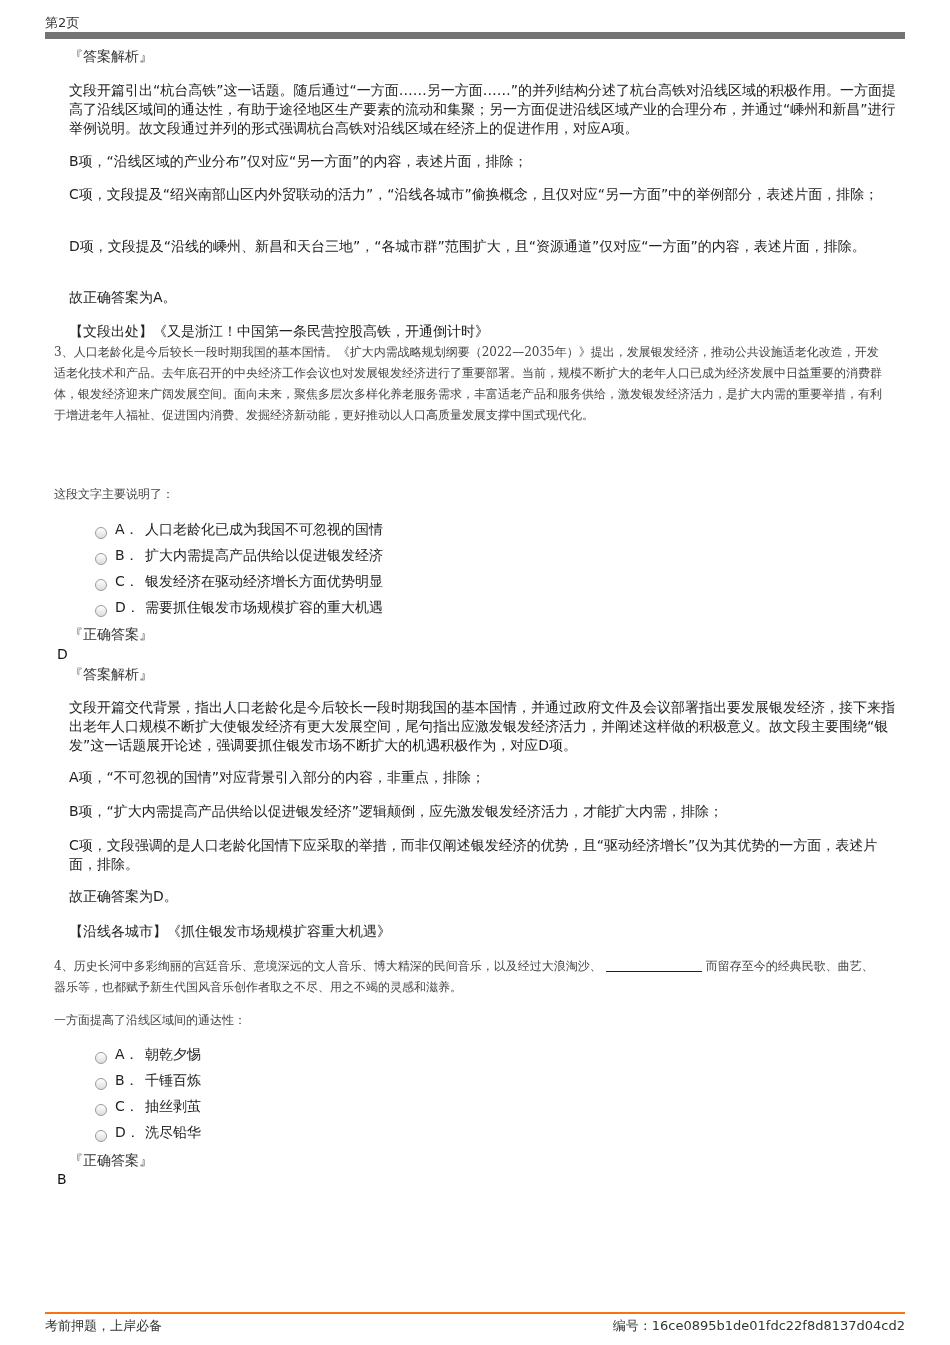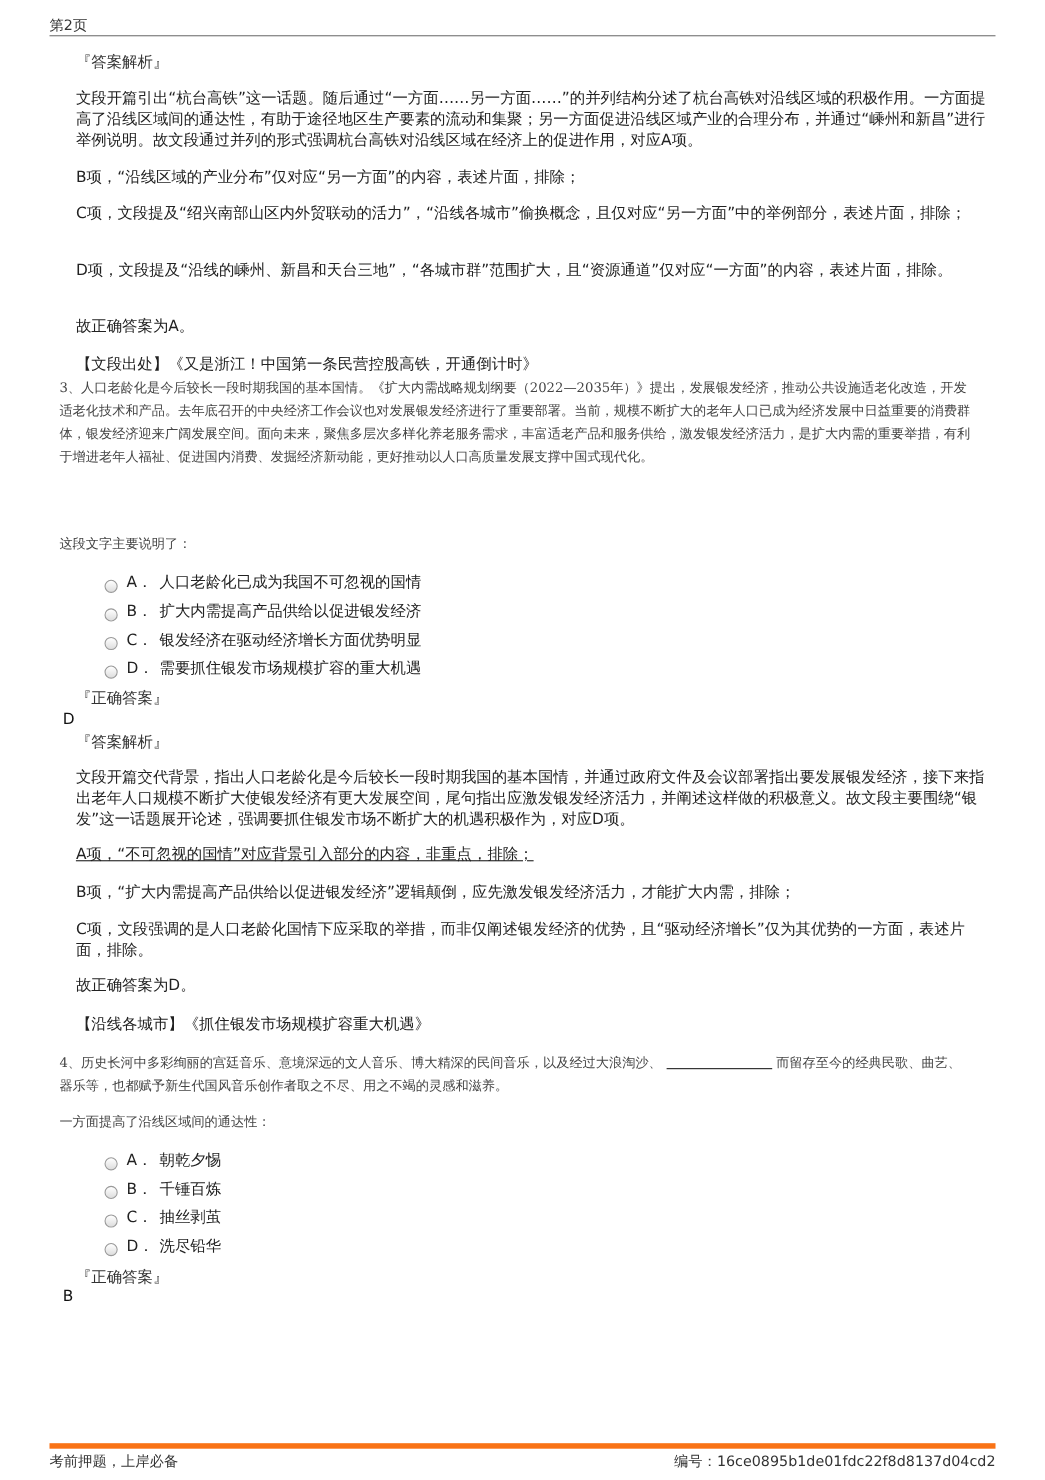--- a/index.html
+++ b/index.html
@@ -2,27 +2,27 @@
 <html><head>
   <meta charset="utf-8">
   <style>
     html, body { margin: 0; padding: 0; background: #ffffff; }
     body {
       width: 950px; height: 1345px; position: relative; overflow: hidden;
       font-family: "DejaVu Sans", "Liberation Sans", sans-serif; color: #222;
     }
     .header {
       position: absolute; left: 45px; right: 45px; top: 12px; height: 20px;
-      border-bottom: 1px solid #737373; font-size: 13px; color: #333; text-align: center;
+      border-bottom: 7px solid #737373; font-size: 13px; color: #333; text-align: center;
     }
     .header .left { position: absolute; left: 0; top: 2px; }
     .header .right { position: absolute; right: 0; top: 2px; }
     .footer {
       position: absolute; left: 45px; right: 45px; top: 1312px; height: 20px;
-      border-top: 5px solid #f97316; font-size: 13px; color: #333;
+      border-top: 2px solid #f97316; font-size: 13px; color: #333;
     }
     .footer .left { position: absolute; left: 0; top: 3px; }
     .footer .right { position: absolute; right: 0; top: 3px; }
     .content { position: absolute; left: 57px; top: 46px; width: 830px; }
     .block { position: absolute; left: 12px; width: 830px; }
     .tag { font-size: 14px; color: #333; }
     .para { font-size: 14px; line-height: 19px; color: #222; }
     .q-para { font-size: 12px; line-height: 21px; color: #444; font-family: "DejaVu Serif", serif; }
     .prompt { font-size: 12px; color: #444; font-family: "DejaVu Serif", serif; }
     .opt { position: absolute; left: 38px; height: 22px; font-size: 14px; display: flex; align-items: center; }
@@ -72,21 +72,21 @@
   <div class="opt" style="top:551px;">
     <span class="radio"></span>
     <span class="opt-letter">D．</span>
     <span>需要抓住银发市场规模扩容的重大机遇</span>
   </div>
 
   <div class="block tag" style="top:580px;">『正确答案』</div>
   <div class="block answer-val" style="top:600px; left:0;">D</div>
   <div class="block tag" style="top:620px;">『答案解析』</div>
   <div class="block para" style="top:652px;">文段开篇交代背景，指出人口老龄化是今后较长一段时期我国的基本国情，并通过政府文件及会议部署指出要发展银发经济，接下来指出老年人口规模不断扩大使银发经济有更大发展空间，尾句指出应激发银发经济活力，并阐述这样做的积极意义。故文段主要围绕“银发”这一话题展开论述，强调要抓住银发市场不断扩大的机遇积极作为，对应D项。</div>
-  <div class="block para" style="top:722px;text-decoration:underline;">A项，“不可忽视的国情”对应背景引入部分的内容，非重点，排除；</div>
+  <div class="block para" style="top:722px;">A项，“不可忽视的国情”对应背景引入部分的内容，非重点，排除；</div>
   <div class="block para" style="top:756px;">B项，“扩大内需提高产品供给以促进银发经济”逻辑颠倒，应先激发银发经济活力，才能扩大内需，排除；</div>
   <div class="block para" style="top:790px;">C项，文段强调的是人口老龄化国情下应采取的举措，而非仅阐述银发经济的优势，且“驱动经济增长”仅为其优势的一方面，表述片面，排除。</div>
   <div class="block para" style="top:841px;">故正确答案为D。</div>
   <div class="block para" style="top:876px;">【沿线各城市】《抓住银发市场规模扩容重大机遇》</div>
 
   <div class="block q-para" style="top:910px; left:-3px;">
     <span>4、历史长河中多彩绚丽的宫廷音乐、意境深远的文人音乐、博大精深的民间音乐，以及经过大浪淘沙、</span><span class="blank"></span><span>而留存至今的经典民歌、曲艺、器乐等，也都赋予新生代国风音乐创作者取之不尽、用之不竭的灵感和滋养。</span>
   </div>
   <div class="block prompt" style="top:966px; left:-3px;">一方面提高了沿线区域间的通达性：</div>
 

